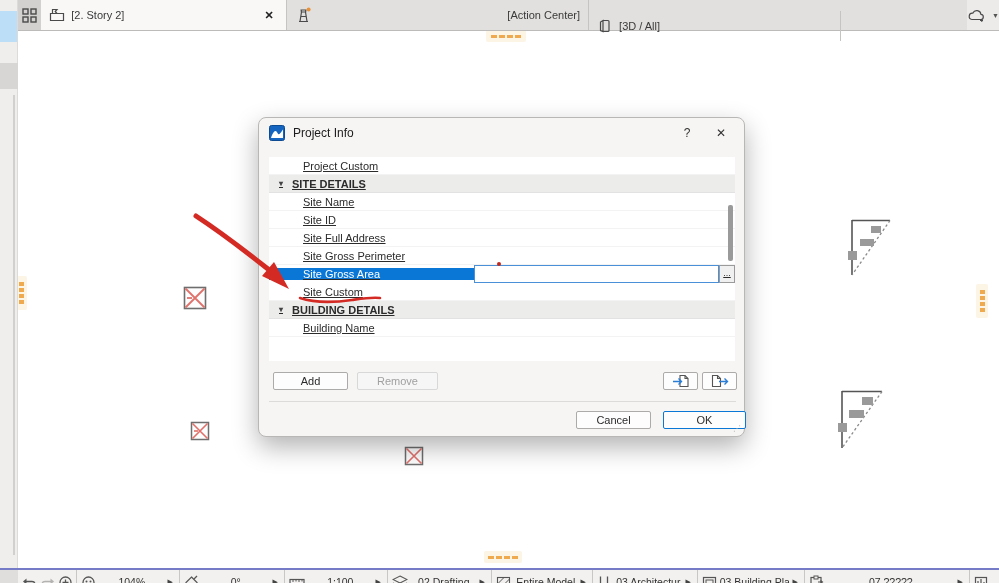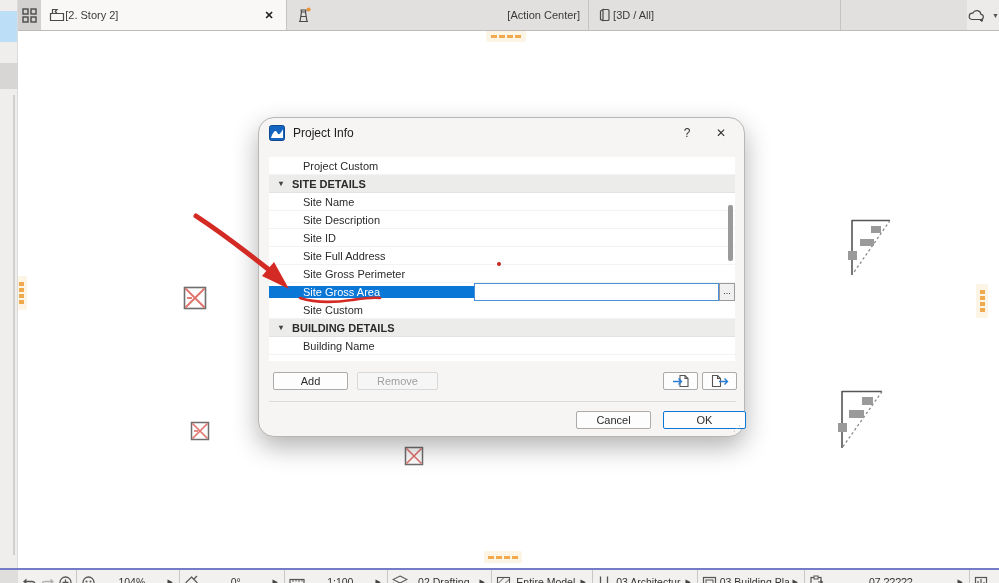--- a/index.html
+++ b/index.html
@@ -11,48 +11,48 @@
   .leftstrip { position:absolute; left:0; top:0; width:18px; height:583px;
                background:#efeeec; border-right:1px solid #dddbd9; z-index:5; }
   .leftstrip .bluebox { position:absolute; left:0; top:11px; width:17px; height:31px; background:#bcdef7; }
   .leftstrip .grayblock { position:absolute; left:0; top:63px; width:18px; height:26px; background:#d8d6d4; }
   .leftstrip .scrollline { position:absolute; left:13px; top:95px; width:2px; height:460px; background:#d2d0ce; }
 
   
   .tabbar { position:absolute; left:18px; top:0; width:981px; height:31px;
             background:#e2e0de; border-bottom:1px solid #bdbbb9; display:flex; z-index:10; }
   .gridbtn { width:24px; height:30px; background:#d3d1cf; display:flex; align-items:center; justify-content:center; }
-  .tab { display:flex; align-items:center; padding:0 8px; height:30px;
+  .tab { display:flex; align-items:center; gap:6px; padding:0 8px; height:30px;
          border-right:1px solid #c6c4c2; font-size:11px; color:#3a3a3a; position:relative; }
   .tab.active { width:253px; background:#f9f8f7; }
-  .tab.t2 { width:312px;text-align:right; } .tab.t3 { width:260px; }
+  .tab.t2 { width:312px;text-align:right; } .tab.t3 { width:260px;margin-top:11px; }
   .tab .lbl { flex:1; white-space:nowrap; overflow:hidden; }
   .tab .close { font-size:11px; font-weight:bold; color:#222; padding:0 4px; }
   .tabfill { width:130px; }
   .syncarea { flex:1; background:#ecebea; display:flex; align-items:center; justify-content:center; gap:5px; }
   .syncarea .caret { font-size:7px; color:#555; }
 
   
   .chip { position:absolute; background:#fcf4e5; border-radius:2px; display:flex;
           align-items:center; justify-content:center; gap:2px; z-index:4; }
   .chip.h { flex-direction:row; } .chip.v { flex-direction:column; }
   .chip .dash { background:#efa94f; }
   .chip.h .dash { width:6px; height:3px; }
   .chip.v .dash { width:5px; height:4px; }
   .cv { position:absolute; z-index:3; }
   .annot { position:absolute; left:0; top:0; width:999px; height:583px; z-index:50; pointer-events:none; }
 
   
   .dialog { position:absolute; left:258px; top:117px; width:487px; height:320px;
-            background:#f6f5f3; border:1px solid #b9b7b5; border-radius:16px;
+            background:#f6f5f3; border:1px solid #b9b7b5; border-radius:8px;
             box-shadow:0 10px 26px rgba(0,0,0,.3); z-index:20; font-size:11px; }
   .dlg-title { display:flex; align-items:center; height:30px; padding:0 10px; gap:8px; }
   .dlg-title .t { font-size:12px; color:#1c1c1c; flex:1; }
   .dlg-title .hbtn, .dlg-title .cbtn { width:26px; text-align:center; font-size:12px; color:#333; cursor:default; }
-  .dlg-list { position:absolute; left:10px; top:39px; width:466px; height:204px; background:#fff; }
+  .dlg-list { position:absolute; left:10px; top:39px; width:466px; height:204px; background:#fff;text-decoration:underline; }
   .row { height:18px; display:flex; align-items:center; padding-left:34px;
          border-bottom:1px solid #f3f3f3; color:#2b2b2b; }
   .row.header { background:#ececeb; font-weight:bold; padding-left:10px; gap:9px; border-bottom:1px solid #e2e2e2; }
   .row.header .arr { font-size:8px; color:#444; }
   .row.selected { padding:0; display:flex; align-items:center; border-bottom:none; }
   .row.selected .sel-label { width:205px; background:#0a77d7; color:#fff; display:flex;
                              align-items:center; padding-left:34px; }
   .row.selected input { flex:1; border:1px solid #4a90d9; background:#fff; height:18px;
                         font-size:11px; padding:0 4px; outline:none; }
   .row.selected .dots { width:16px; height:18px; border:1px solid #9a9a9a; background:#f0f0f0;
@@ -234,23 +234,20 @@
           <span>Project Custom</span>
         </div>
       <div class="row header">
         <span class="arr">▾</span>
         <span>SITE DETAILS</span>
       </div>
       <div class="row">
           <span>Site Name</span>
         </div>
       <div class="row">
-          <span>Site Description</span>
-        </div>
-      <div class="row">
           <span>Site ID</span>
         </div>
       <div class="row">
           <span>Site Full Address</span>
         </div>
       <div class="row">
           <span>Site Gross Perimeter</span>
         </div>
       <div class="row selected">
         <span class="sel-label">Site Gross Area</span>

